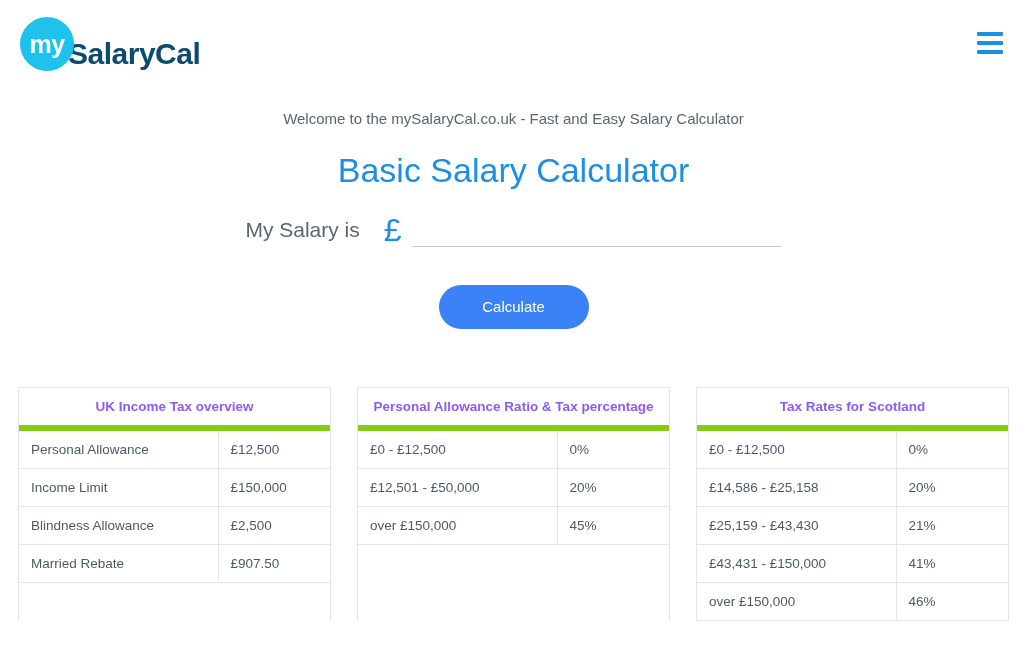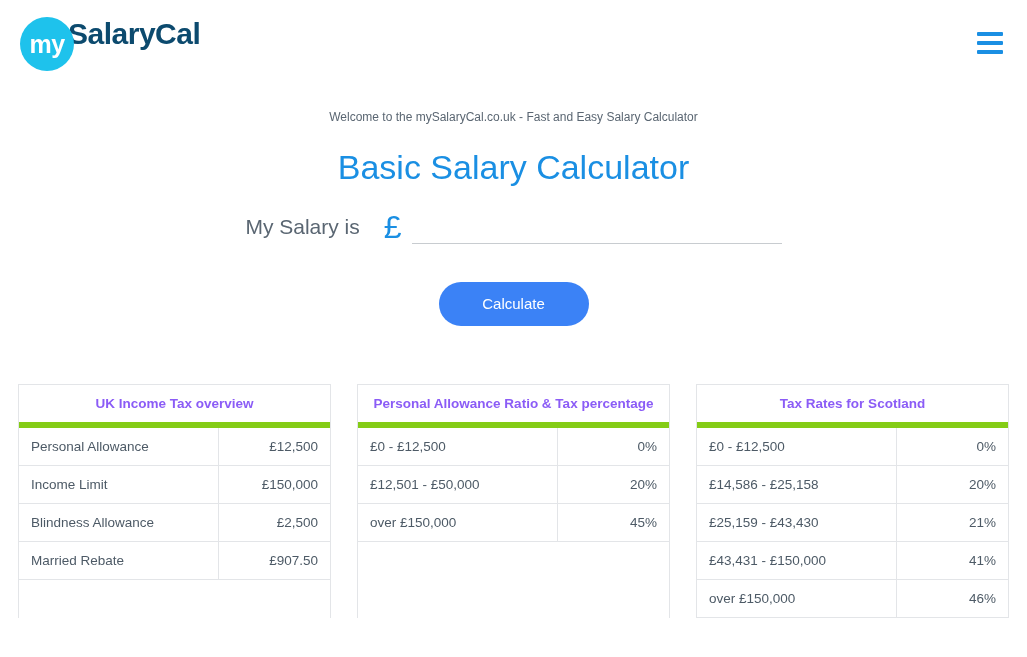--- a/index.html
+++ b/index.html
@@ -14,21 +14,21 @@
   
   .header {
     position: relative;
     height: 88px;
     background: #ffffff;
     display: flex;
     align-items: center;
   }
   .logo {
     display: flex;
-    align-items: flex-start;
+    align-items: flex-end;
     margin-left: 20px;
   }
   .logo-circle {
     width: 54px; height: 54px;
     border-radius: 50%;
     background: #1ec2ec;
     display: flex;
     align-items: center;
     justify-content: center;
     position: relative;
@@ -63,21 +63,21 @@
     height: 4px;
     width: 100%;
     background: #1a8fe3;
     border-radius: 1px;
   }
 
   
   .welcome {
     text-align: center;
     color: #5a6672;
-    font-size: 12px;
+    font-size: 15px;
     margin-top: 22px;
   }
   .page-title {
     text-align: center;
     color: #1a8fe3;
     font-size: 34px;
     font-weight: normal;
     margin-top: 24px;
   }
 
@@ -157,21 +157,20 @@
     padding: 11px 12px;
     border-bottom: 1px solid #e3e5e8;
     vertical-align: middle;
   }
   .table-block td.col-a {
     border-right: 1px solid #e3e5e8;
     width: 64%;
   }
   .table-block td.col-b {
     width: 36%;
-    text-align: right;
   }
 </style>
 </head>
 <body>
 
 <div class="header">
   <div class="logo">
     <div class="logo-circle">
       <span class="logo-my">my</span>
     </div>

